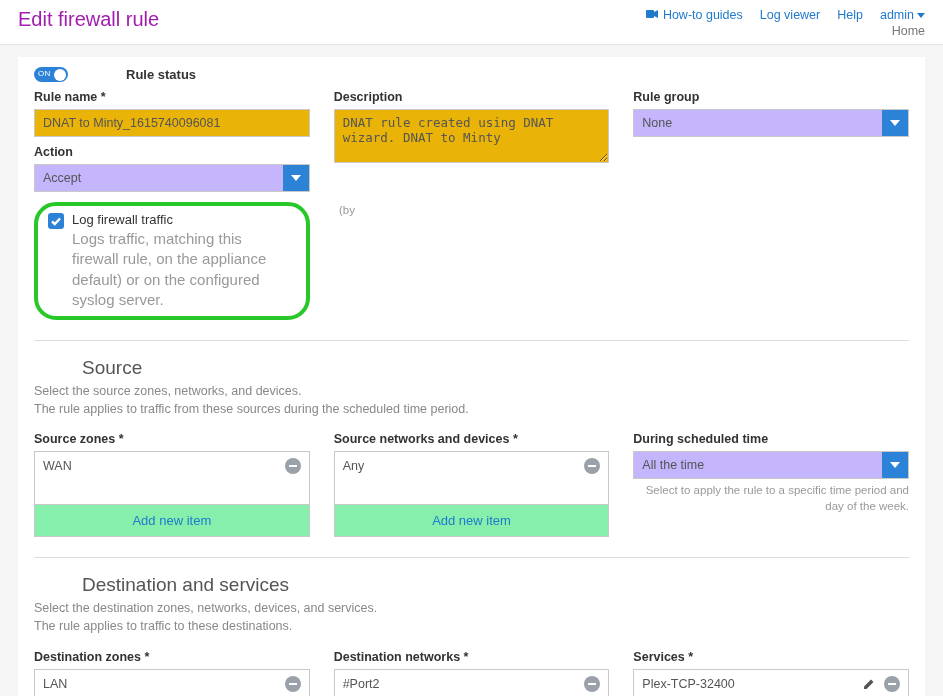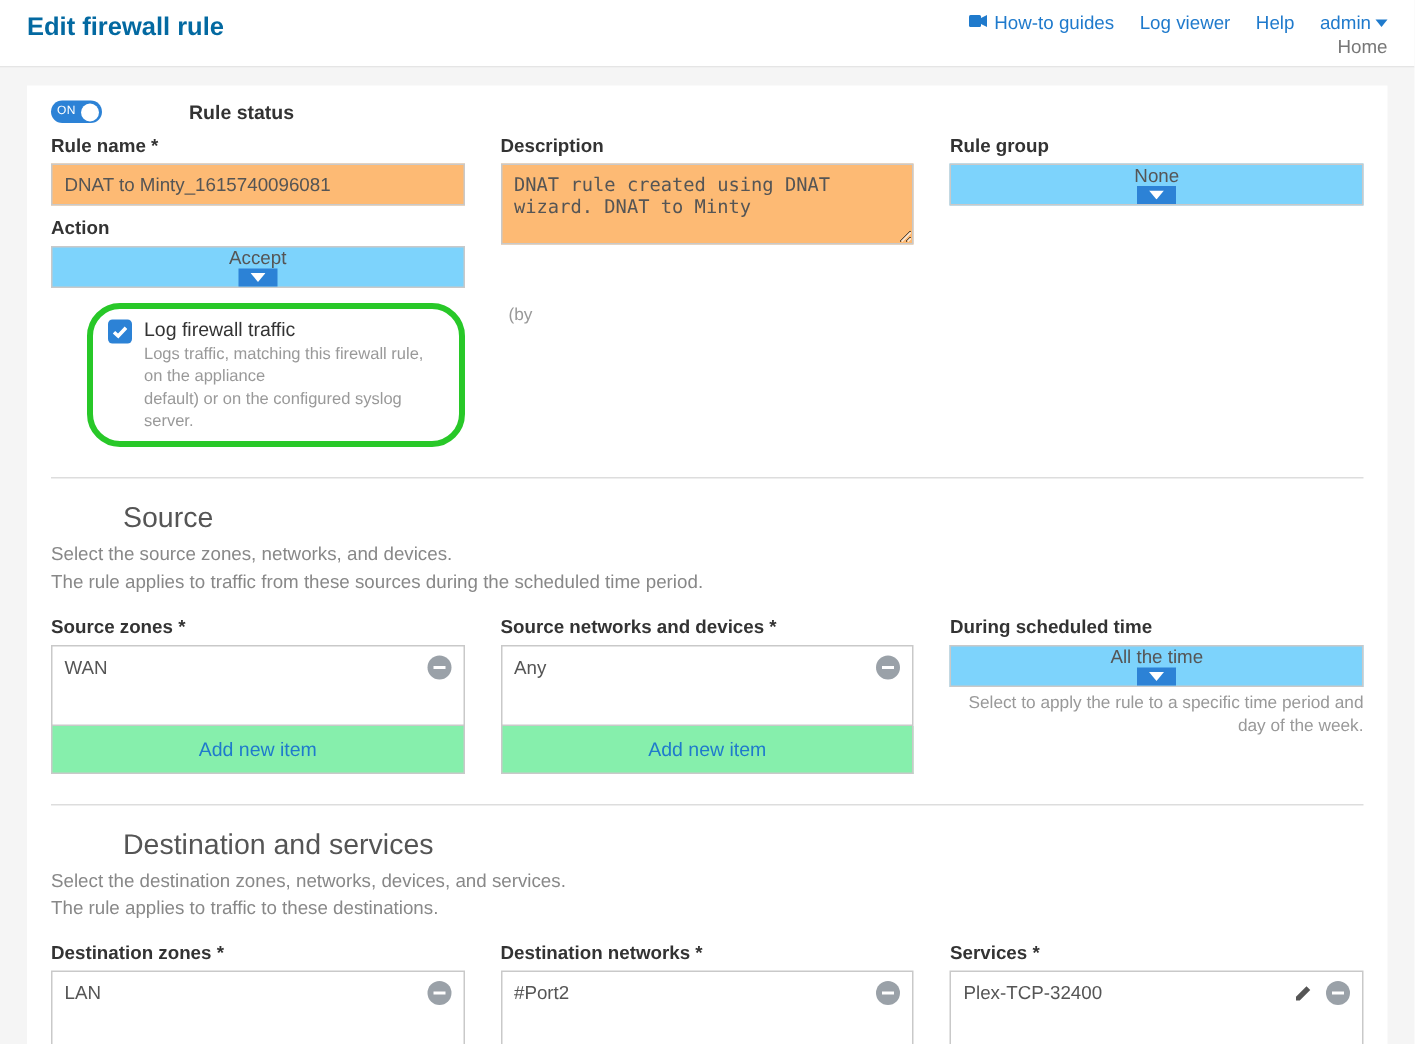--- a/index.html
+++ b/index.html
@@ -15,23 +15,23 @@
   }
   .topbar {
     background: #fff;
     padding: 8px 18px 6px 18px;
     border-bottom: 1px solid #e5e5e5;
     display: flex;
     align-items: flex-start;
     justify-content: space-between;
   }
   .page-title {
-    font-size: 17px;
-    font-weight: 700;
-    color: #0369a1;
+    font-size: 20px;
+    font-weight: 400;
+    color: #a21caf;
   }
   .top-links {
     display: flex;
     flex-direction: column;
     align-items: flex-end;
     gap: 2px;
     font-size: 12.5px;
   }
   .top-links-row { display: flex; gap: 17px; }
   .top-links a { color: #1f7acc; text-decoration: none; cursor: pointer; }
@@ -80,30 +80,29 @@
   .field-label {
     font-weight: 600; color: #333; font-size: 12.5px;
     margin-bottom: 5px;
   }
   .req::after { content: " *"; color: #333; }
   .text-input {
     border: 1px solid #c9c9c9;
     padding: 5px 8px;
     font-size: 12.5px;
     color: #555;
-    background: #fdba74;
+    background: #eab308;
     width: 100%;
     height: 28px;
   }
   textarea.text-input { height: 54px; resize: both; }
   .dropdown {
     display: flex; width: 100%; height: 28px;
-    border: 1px solid #c9c9c9; background: #7dd3fc;
+    border: 1px solid #c9c9c9; background: #c4b5fd;
     align-items: center;
-    flex-direction: column;
   }
   .dropdown .dd-text {
     flex: 1; padding: 0 8px; font-size: 12.5px; color: #555;
   }
   .dropdown .dd-btn {
     width: 26px; height: 100%;
     background: #2c82d6;
     display: flex; align-items: center; justify-content: center;
     cursor: pointer;
   }
@@ -165,37 +164,36 @@
     margin-top: 4px; line-height: 1.35;
   }
   .log-block {
     margin-top: 10px;
     border: 4px solid #28c828;
     border-radius: 22px;
     padding: 6px 20px 6px 10px;
     display: inline-block;
     position: relative;
     max-width: 305px;
-    margin-left: 24px;
   }
   .log-hang {
     color: #999; font-size: 11.5px;
     position: absolute; left: 305px; top: 12px; white-space:nowrap;
   }
   .log-row { display:flex; align-items:flex-start; gap:8px; }
   .chk {
     width: 16px; height: 16px; border-radius: 3px;
     background: #2c82d6;
     display:flex; align-items:center; justify-content:center;
     flex-shrink:0; margin-top:1px;
     cursor:pointer;
   }
   .chk svg { stroke:#fff; stroke-width:2.4; fill:none; }
   .log-text .lbl { font-size: 13px; color:#333; }
-  .log-text .sub { font-size: 11px; color:#999; margin-top:2px; line-height:1.35; }
+  .log-text .sub { font-size: 15px; color:#999; margin-top:2px; line-height:1.35; }
   .spacer8 { height:8px; }
 </style>
 </head>
 <body>
 
 <div class="topbar">
   <div class="page-title">Edit firewall rule</div>
   <div class="top-links">
     <div class="top-links-row">
       <a>

